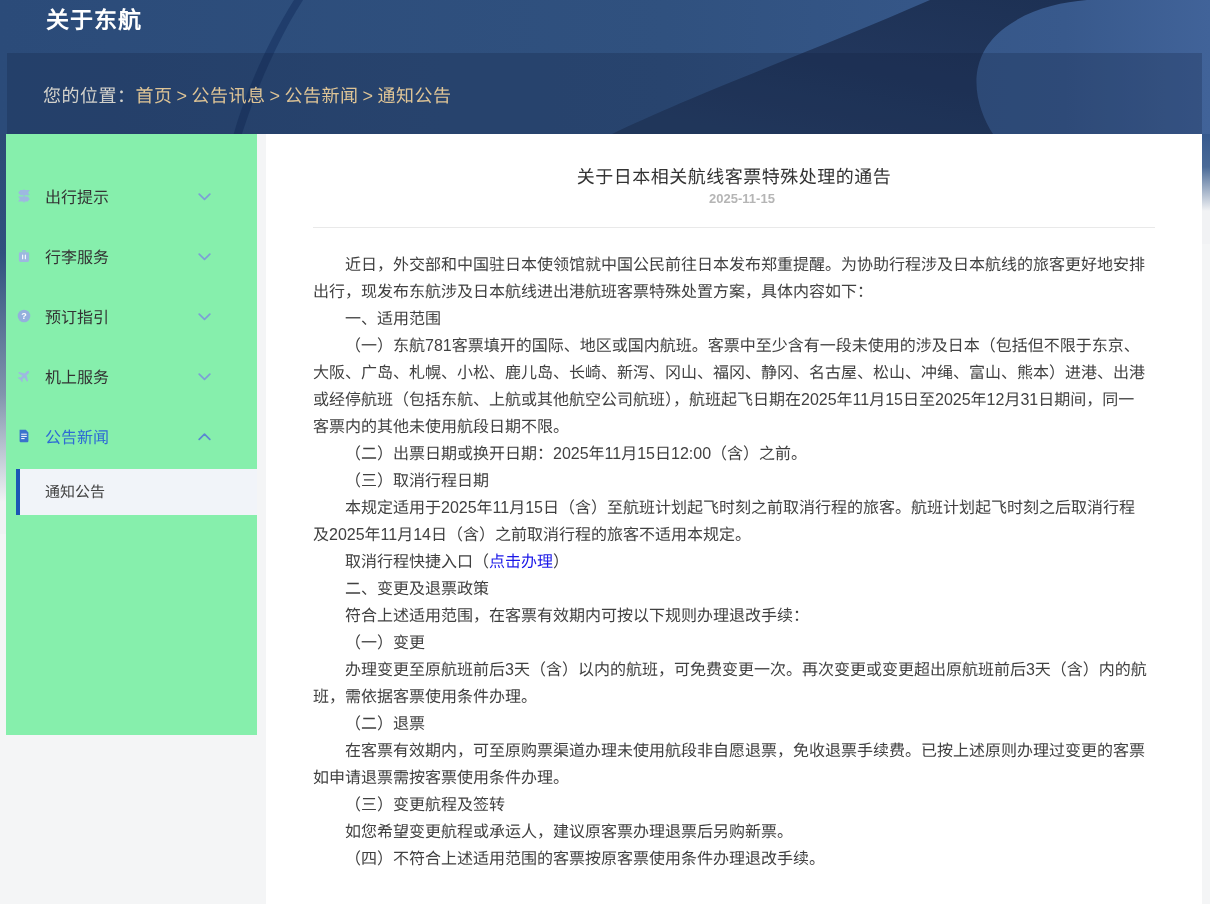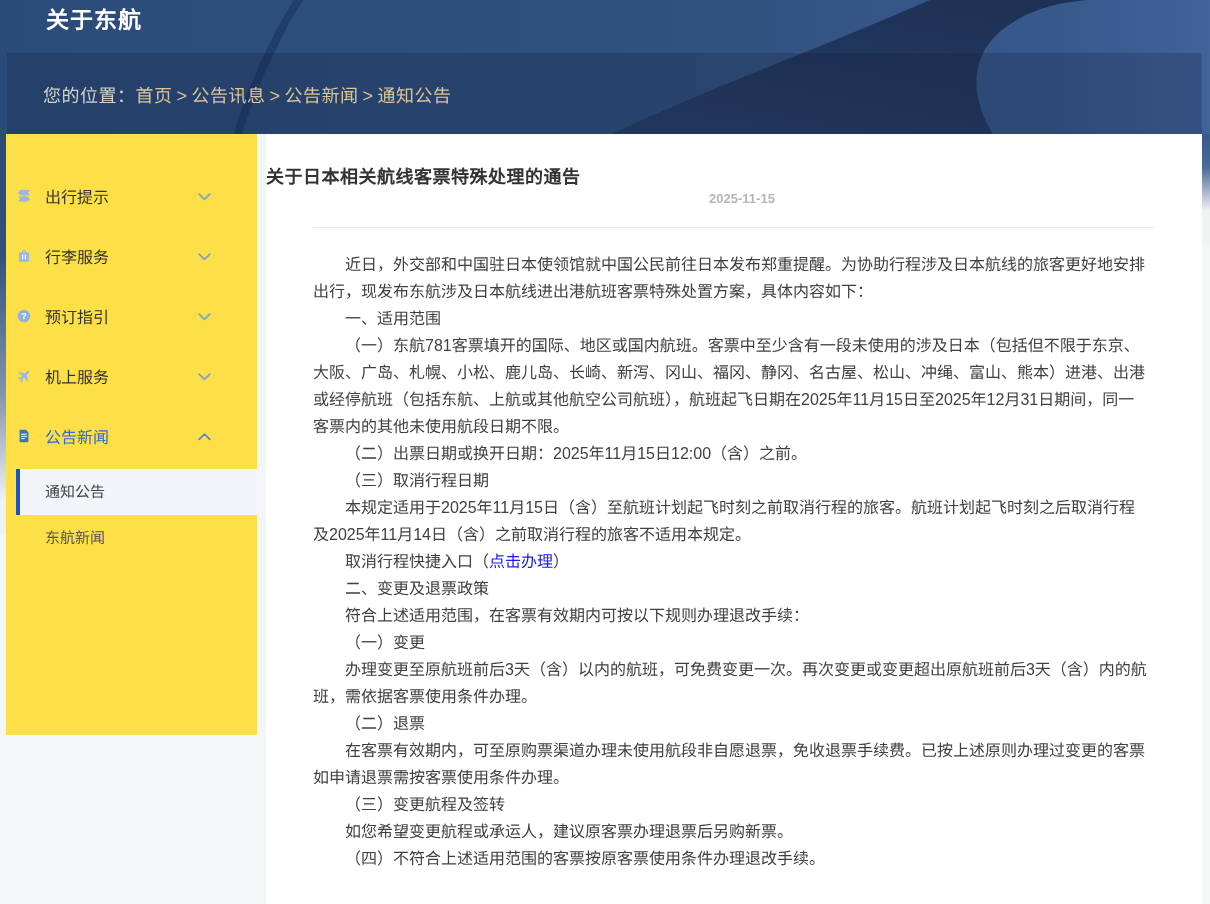--- a/index.html
+++ b/index.html
@@ -6,32 +6,32 @@
 svg{display:block}
 html,body{width:1210px;height:904px;overflow:hidden}
 body{position:relative;font-family:"Liberation Sans",sans-serif;background:#f4f5f6}
 .header{position:absolute;top:0;left:0;width:1210px;height:100px}
 .htitle{position:absolute;left:46px;top:5px;font-size:23px;line-height:30px;font-weight:bold;color:#ffffff;letter-spacing:1px}
 .crumb{position:absolute;left:43px;top:88px;font-size:18px;line-height:17px;letter-spacing:0.5px;color:#d2d1cb}
 .crumb a{color:#dec496;text-decoration:none}
 .crumb span.sep{color:#dec496;padding:0 4px}
 .lstrip{position:absolute;left:0;top:134px;width:6px;height:400px;background:linear-gradient(#2c4a76,#30517e 30%,#8194ad 65%,#f1f2f4 92%)}
 .rstrip{position:absolute;left:1202px;top:134px;width:8px;height:110px;background:linear-gradient(#36598e,#4a6a97 30%,#f1f2f4 70%)}
-.sidebar{position:absolute;left:6px;top:134px;width:251px;height:601px;background:#fde047}
+.sidebar{position:absolute;left:6px;top:134px;width:251px;height:601px;background:#86efac}
 .menu{padding-top:32px}
 .mitem{position:relative;height:60px;display:flex;align-items:center}
 .mitem .ic{position:absolute;left:11px;top:50%;margin-top:-7px;width:14px;height:14px}
 .mitem .txt{position:absolute;left:39px;font-size:16px;color:#333}
 .mitem .chev{position:absolute;right:46px;top:50%;margin-top:-3px}
 .mitem.act .txt{color:#2e6bd4}
 .sub{margin-top:3px}
 .sub .srow{position:relative;height:46px;line-height:46px;font-size:15px;color:#555;padding-left:39px}
 .sub .srow.on{margin-left:10px;background:#f1f4f9;border-left:4px solid #1c55b4;padding-left:25px;color:#444}
 .main{position:absolute;left:266px;top:134px;width:936px;height:770px;background:#fff}
-.atitle{position:absolute;top:33px;left:0;width:100%;text-align:left;font-size:18px;line-height:20px;font-weight:bold;color:#333;letter-spacing:0.5px}
+.atitle{position:absolute;top:33px;left:0;width:100%;text-align:center;font-size:18px;line-height:20px;font-weight:normal;color:#333;letter-spacing:0.5px}
 .adate{position:absolute;top:57px;left:8px;width:100%;text-align:center;font-size:13px;font-weight:bold;color:#b5b5b5}
 .ahr{position:absolute;top:93px;left:47px;width:842px;height:0;border-top:1px solid #e9e9e9}
 .art{position:absolute;top:117px;left:47px;width:842px;font-size:16px;color:#404040}
 .art div{height:27px;line-height:27px;white-space:nowrap}
 .art div.ind{padding-left:32px}
 .art a{color:#1a17e8;text-decoration:none}
 </style>
 </head>
 <body>
 <div class="header">
@@ -135,21 +135,20 @@
 </span>
         <span class="txt">公告新闻</span>
         <span class="chev">
 <svg width="13" height="8" viewBox="0 0 13 8">
             <polyline points="1.2,6.4 6.5,1.2 11.8,6.4" fill="none" stroke="#5b87d2" stroke-width="1.7" stroke-linecap="round" stroke-linejoin="round"></polyline>
           </svg>
 </span>
       </div>
 <div class="sub">
 <div class="srow on">通知公告</div>
-<div class="srow">东航新闻</div>
 </div>
 </div>
 </div>
 <div class="main">
 <div class="atitle">关于日本相关航线客票特殊处理的通告</div>
 <div class="adate">2025-11-15</div>
 <div class="ahr"></div>
 <div class="art">
 <div class="ind">近日，外交部和中国驻日本使领馆就中国公民前往日本发布郑重提醒。为协助行程涉及日本航线的旅客更好地安排</div>
 <div>出行，现发布东航涉及日本航线进出港航班客票特殊处置方案，具体内容如下：</div>

